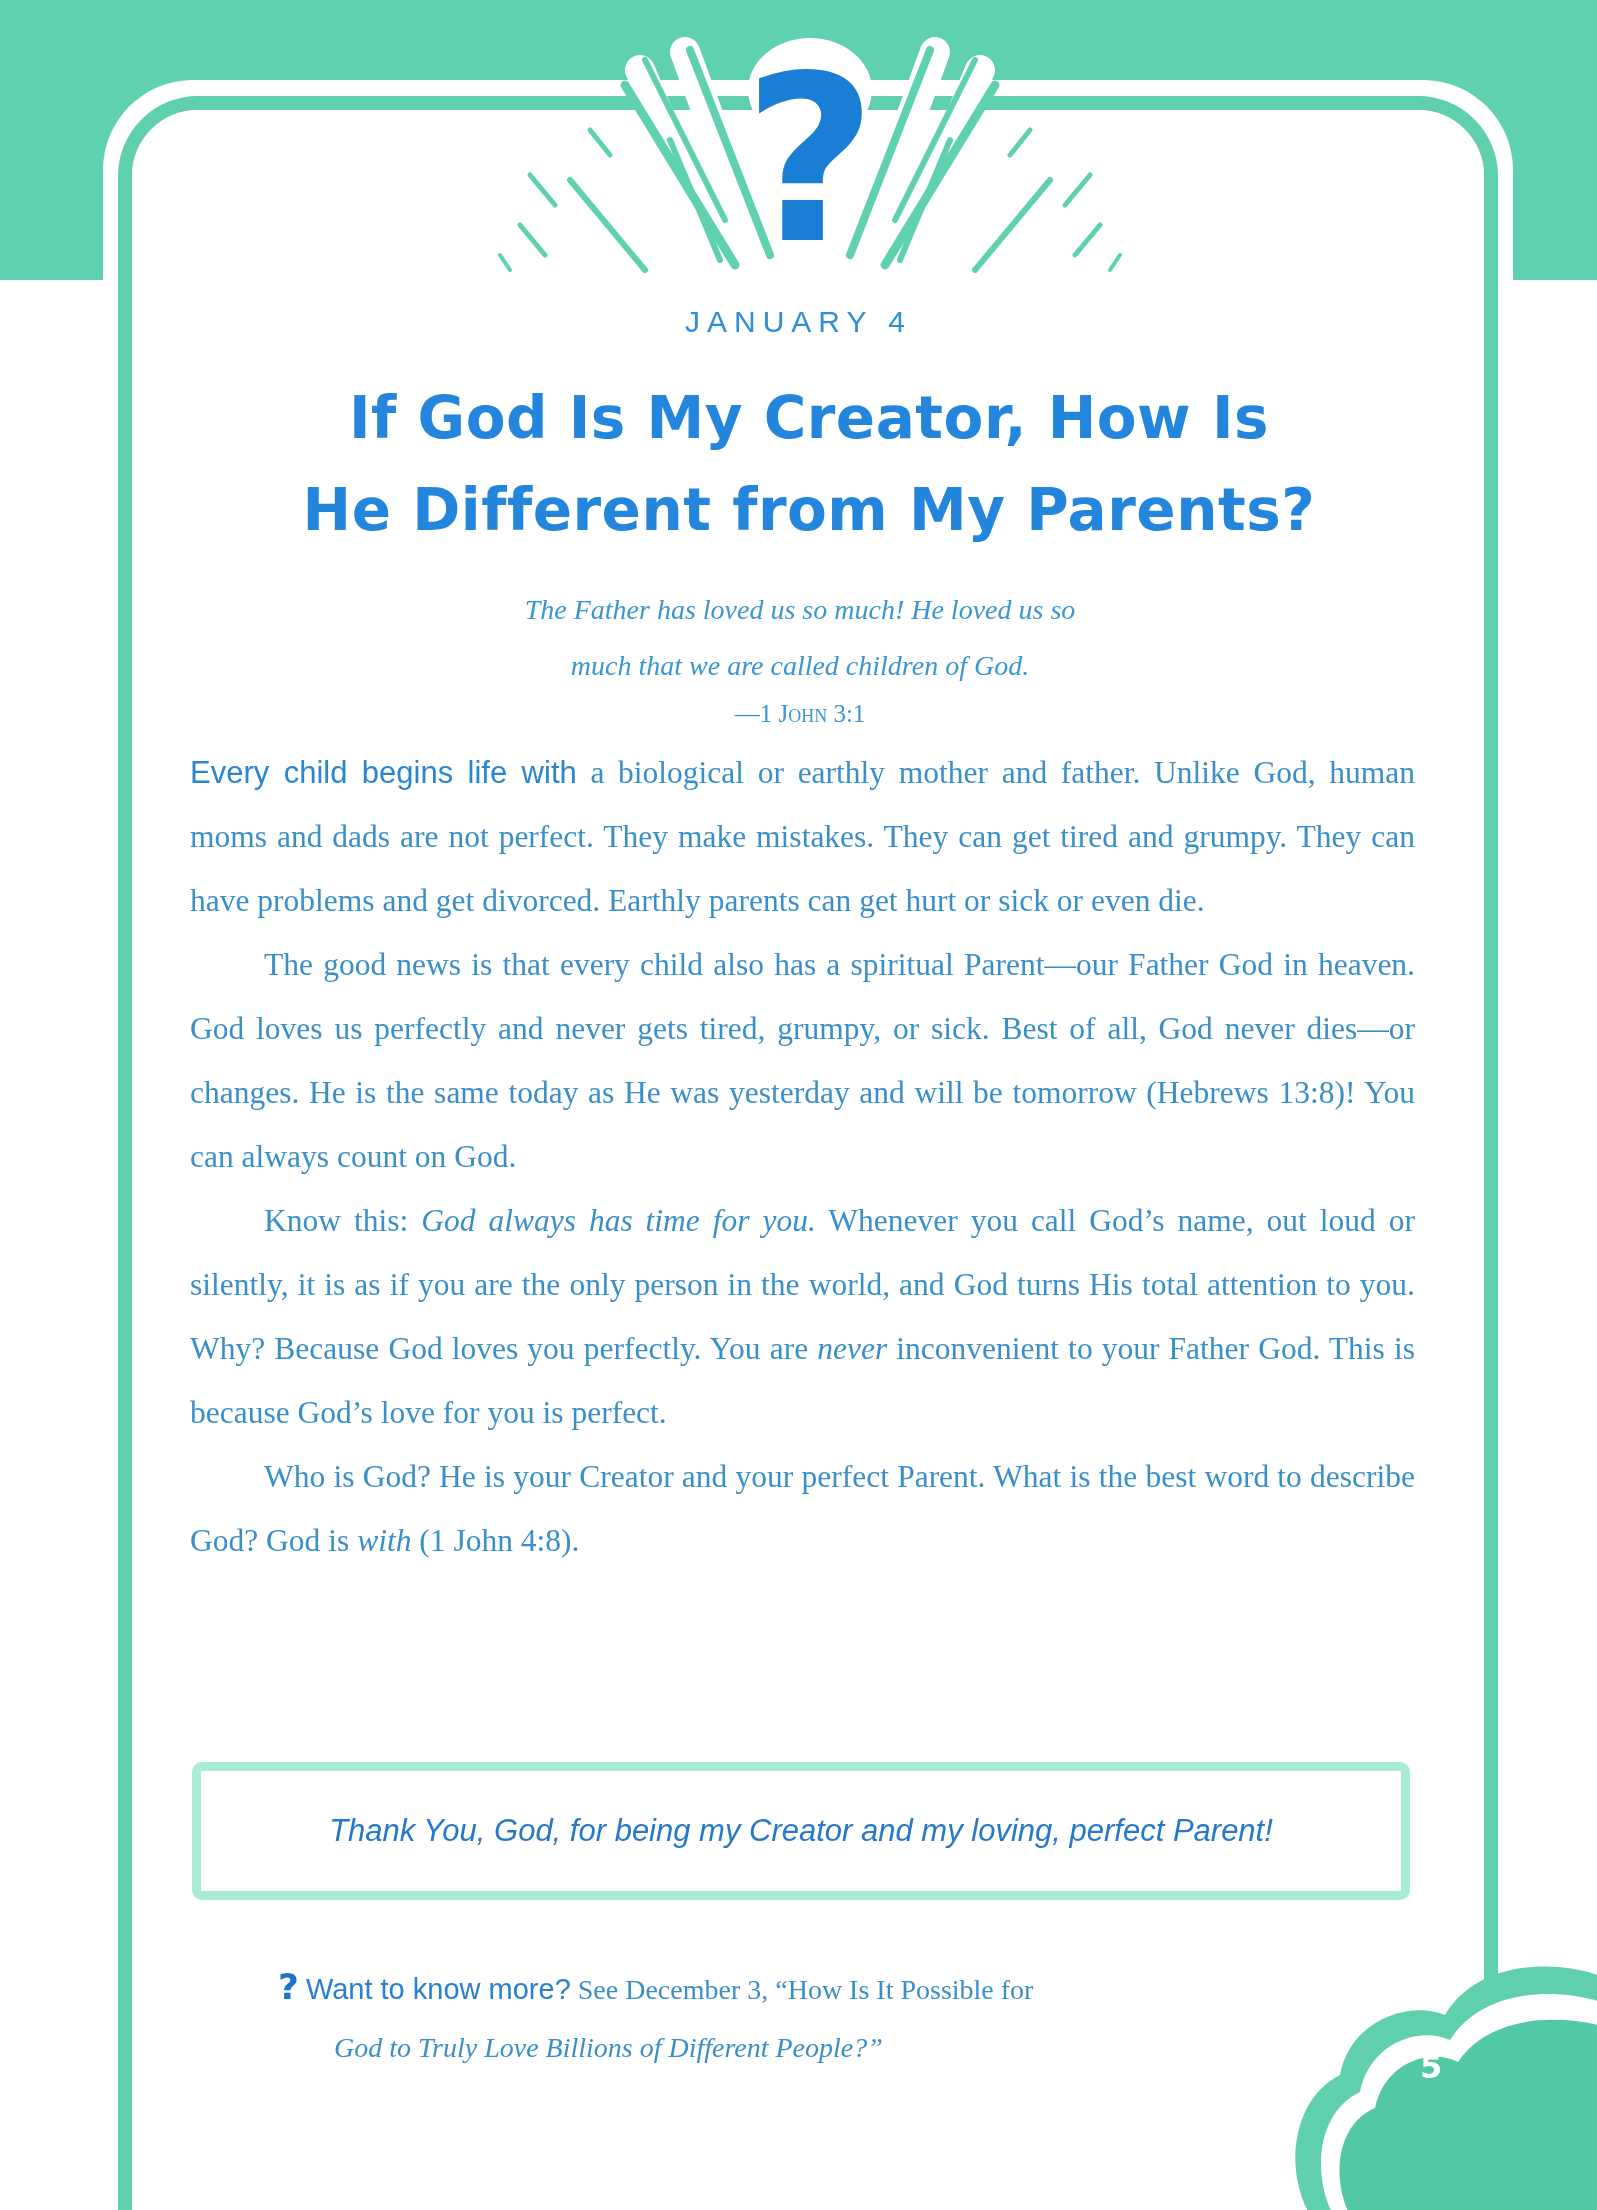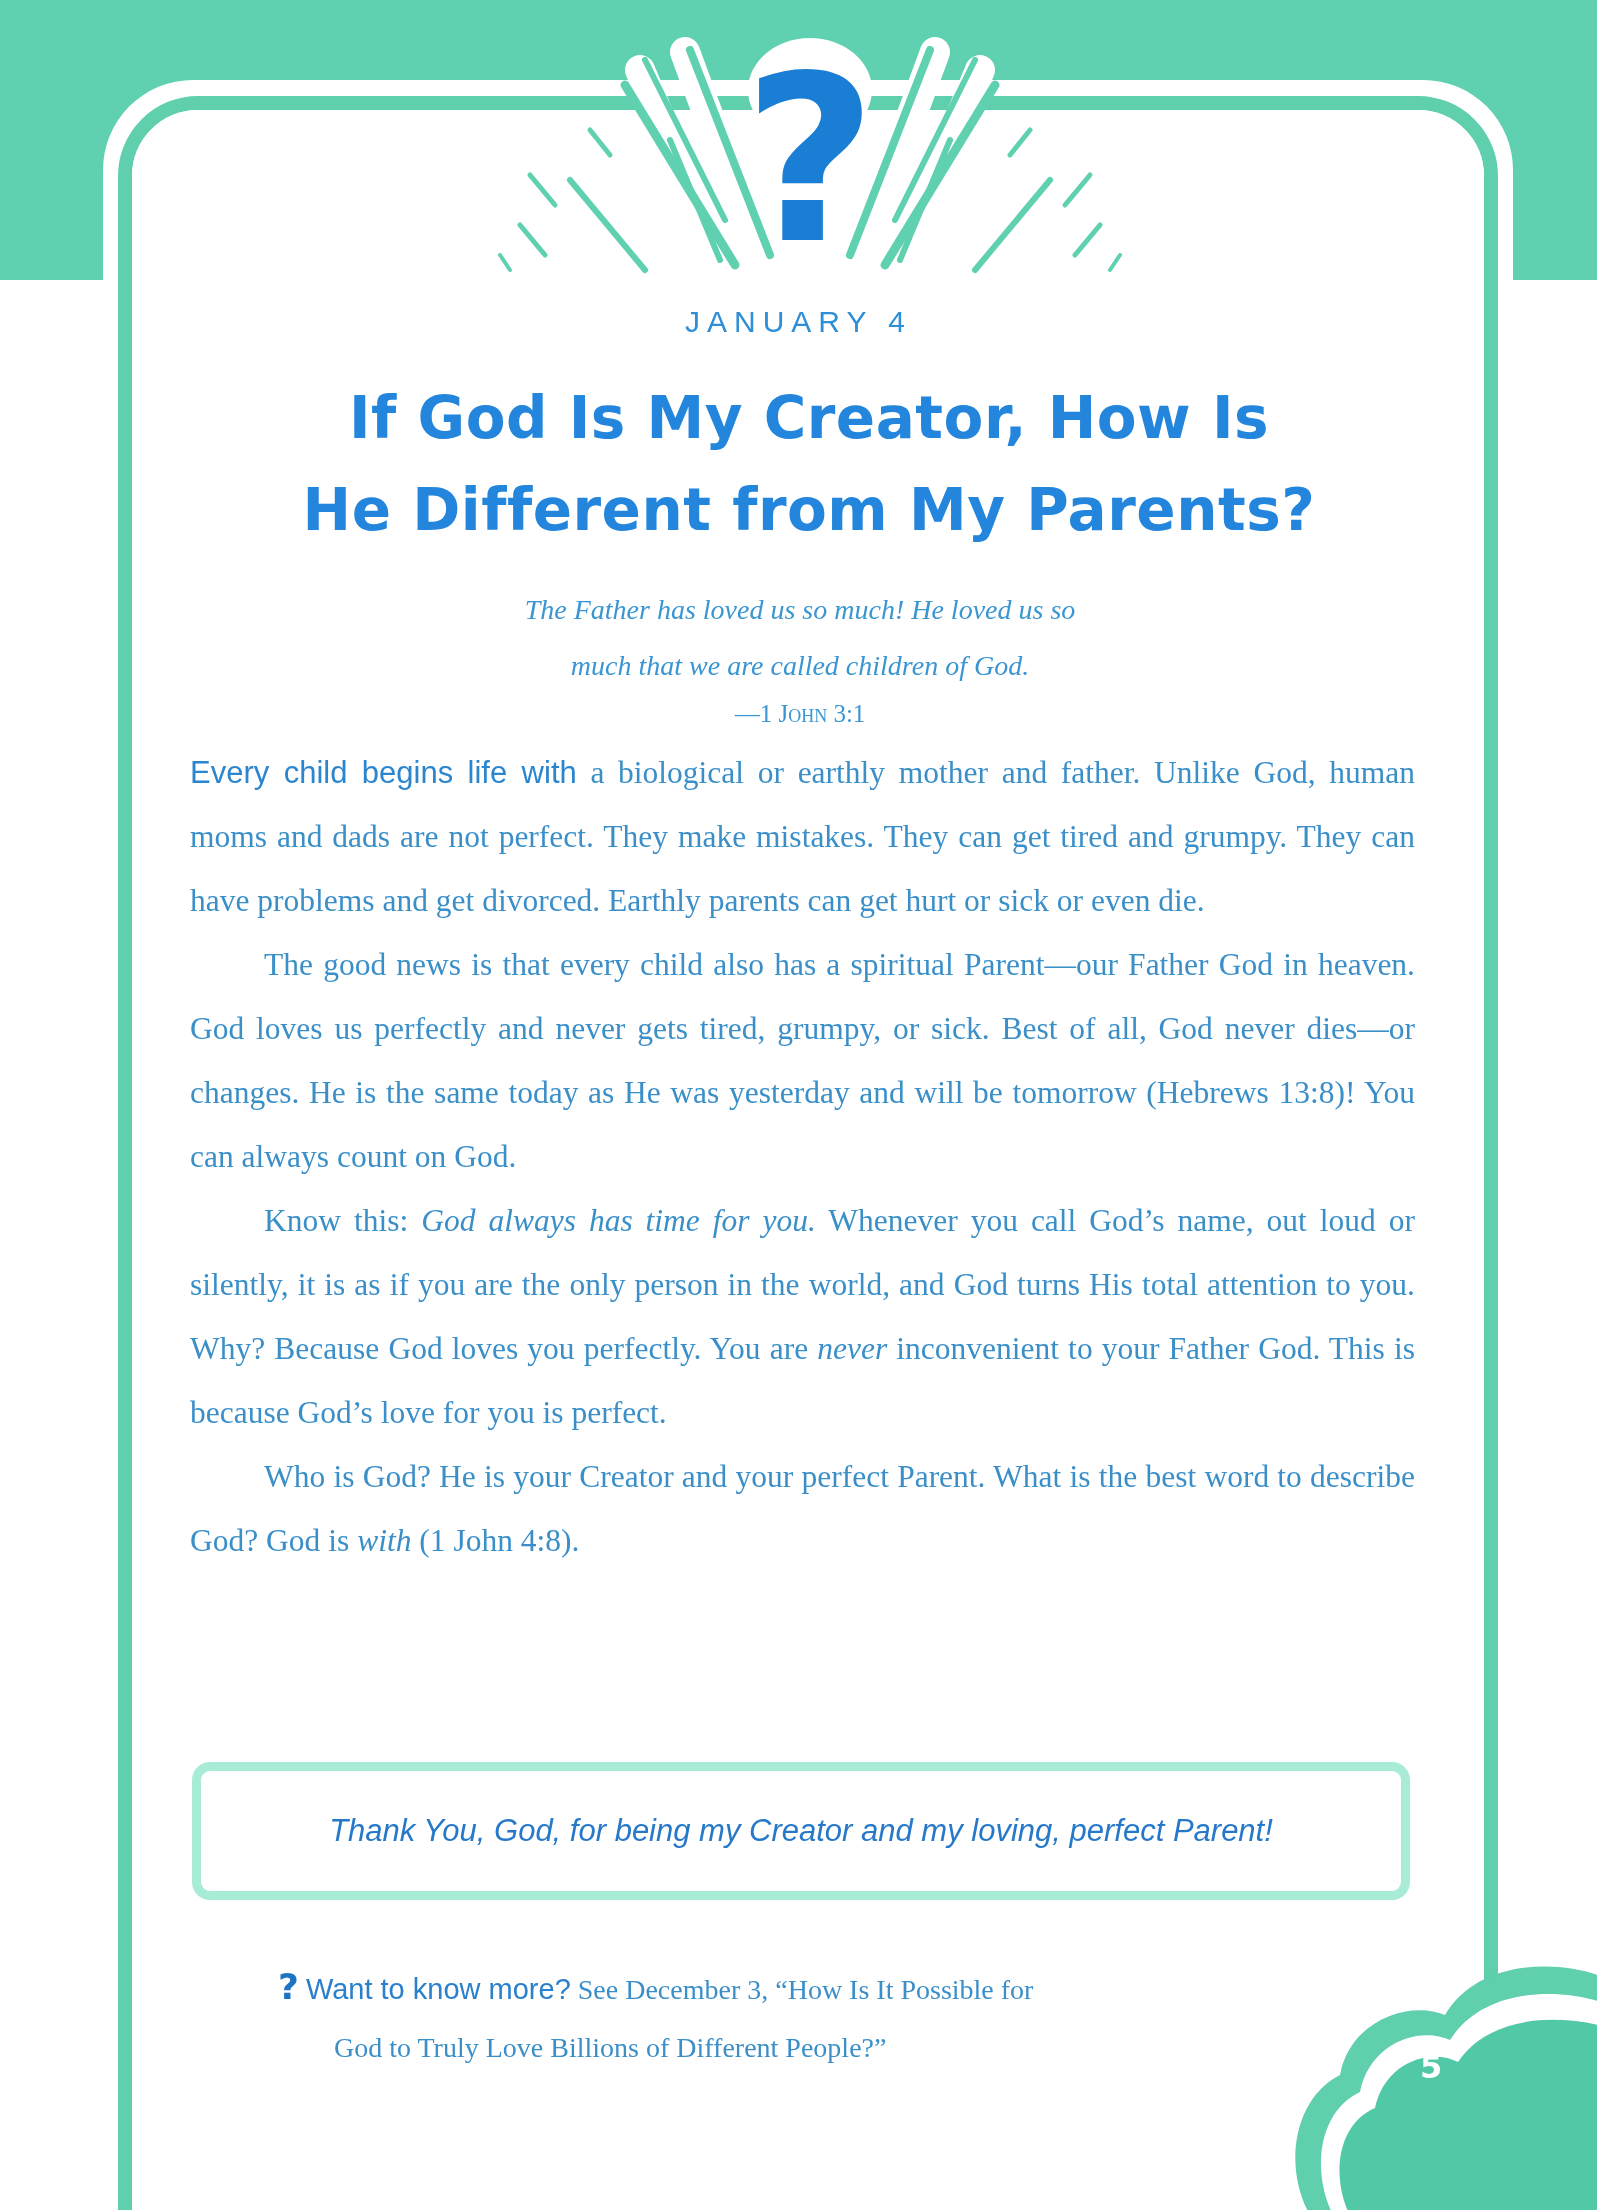--- a/index.html
+++ b/index.html
@@ -11,26 +11,26 @@
   .deco { position:absolute; left:480px; top:30px; width:660px; height:270px; }
   .date { position:absolute; left:0; width:1597px; top:305px; text-align:center; font-family:Liberation Sans, sans-serif; font-size:30px; letter-spacing:7px; color:#2e8ed6; }
   .title { position:absolute; left:159px; width:1300px; top:372px; text-align:center; font-family:"DejaVu Sans", sans-serif; font-weight:bold; font-size:58px; line-height:92px; color:#2386dc; letter-spacing:0.5px; }
   .verse { position:absolute; left:300px; width:1000px; top:582px; text-align:center; font-style:italic; font-size:28px; line-height:56px; color:#3a96d2; }
   .verse-ref { position:absolute; left:300px; width:1000px; top:700px; text-align:center; font-size:25px; color:#3a96d2; }
   .verse-ref .sc { font-variant:small-caps; }
   .body { position:absolute; left:190px; width:1225px; top:741px; font-size:31.5px; line-height:64px; color:#3a8fc9; text-align:justify; }
   .body p { margin:0; text-indent:74px; }
   .body p.first { text-indent:0; }
   .lead { font-family:"Liberation Sans", sans-serif; color:#2b86d0; font-size:31px; }
-  .prayer { position:absolute; left:192px; top:1762px; width:1218px; height:138px; border:9px solid #a8ecd7; border-radius:18px; box-sizing:border-box; display:flex; align-items:center; justify-content:center; }
+  .prayer { position:absolute; left:192px; top:1762px; width:1218px; height:138px; border:9px solid #a8ecd7; border-radius:10px; box-sizing:border-box; display:flex; align-items:center; justify-content:center; }
   .prayer span { font-family:"Liberation Sans", sans-serif; font-style:italic; font-size:31px; color:#2678c9; }
   .more { position:absolute; left:278px; top:1958px; width:1000px; font-size:28px; line-height:58px; color:#3a8fc9; }
   .more .q { font-family:"DejaVu Sans", sans-serif; font-weight:bold; font-size:36px; color:#1d74c4; }
   .more .lbl { font-family:"Liberation Sans", sans-serif; color:#2a80cc; font-size:29px; }
-  .more .l2 { padding-left:56px; display:block; }
+  .more .l2 { padding-left:56px; display:block;font-style:italic; }
   .cloud { position:absolute; left:1280px; top:1900px; width:330px; height:320px; }
   .pageno { position:absolute; left:1420px; top:2048px; font-family:"DejaVu Sans", sans-serif; font-weight:bold; font-size:32px; color:#ffffff; }
 </style>
 </head>
 <body>
 
 <div class="top-band"></div>
 <div class="frame-outer"></div>
 <div class="frame-line"></div>
 <div class="frame-inner"></div>

